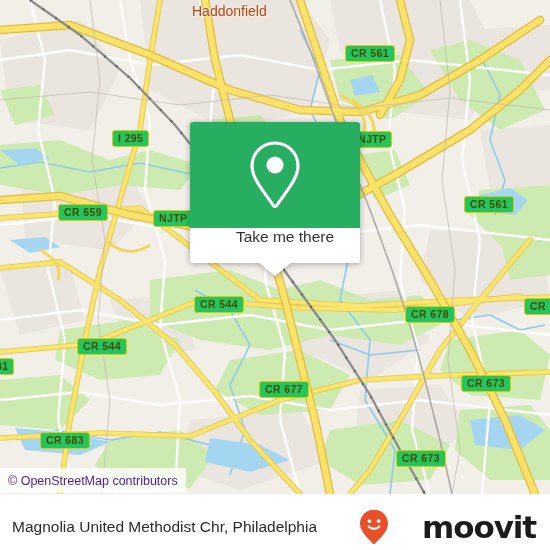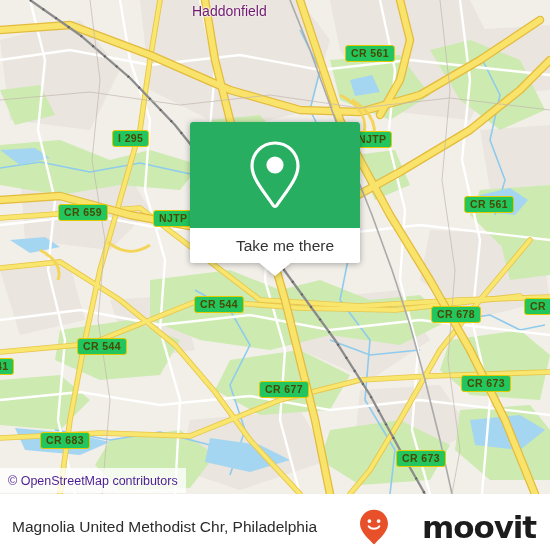--- a/index.html
+++ b/index.html
@@ -46,21 +46,21 @@
     padding: 1.5px 5px 2px 5px;
     white-space: nowrap;
     line-height: 11px;
     font-family: "Liberation Sans", sans-serif;
     box-sizing: border-box;
   }
 
   
   .place-label {
     position: absolute;
-    color: #701a75;
+    color: #c2410c;
     font-size: 14px;
     white-space: nowrap;
     font-family: "Liberation Sans", sans-serif;
     text-shadow: 1px 0 1.5px #f2efe9, -1px 0 1.5px #f2efe9, 0 1px 1.5px #f2efe9, 0 -1px 1.5px #f2efe9;
   }
 
   
   #popup {
     position: absolute;
     left: 190px;
@@ -84,21 +84,20 @@
     height: 106px;
     background: #27ae60;
     display: flex;
     align-items: center;
     justify-content: center;
   }
   #popup-footer {
     height: 35px;
     background: #ffffff;
     display: flex;
-    align-items: center;
     justify-content: center;
     padding-left: 20px;
   }
   #popup-footer-label {
     color: #333333;
     font-size: 15.5px;
     font-family: "Liberation Sans", sans-serif;
   }
   #popup-tail {
     position: absolute;
@@ -304,21 +303,21 @@
 
     <div class="place-label" style="left:192px; top:3px;">Haddonfield</div>
 
     <div class="shield" style="left:345px; top:45px;">CR 561</div>
     <div class="shield" style="left:112px; top:130px;">I 295</div>
     <div class="shield" style="left:352px; top:131px;">NJTP</div>
     <div class="shield" style="left:464px; top:196px;">CR 561</div>
     <div class="shield" style="left:14px;  top:204px;margin-left:44px;">CR 659</div>
     <div class="shield" style="left:153px; top:210px;">NJTP</div>
     <div class="shield" style="left:194px; top:296px;">CR 544</div>
-    <div class="shield" style="left:405px; top:306px;margin-left:26px;">CR 678</div>
+    <div class="shield" style="left:405px; top:306px;">CR 678</div>
     <div class="shield" style="left:524px; top:298px;">CR</div>
     <div class="shield" style="left:77px;  top:338px;">CR 544</div>
     <div class="shield" style="left:-10px; top:358px;">41</div>
     <div class="shield" style="left:461px; top:375px;">CR 673</div>
     <div class="shield" style="left:259px; top:381px;">CR 677</div>
     <div class="shield" style="left:40px;  top:432px;">CR 683</div>
     <div class="shield" style="left:396px; top:450px;">CR 673</div>
 
     <div id="popup">
       <div id="popup-tail"></div>

